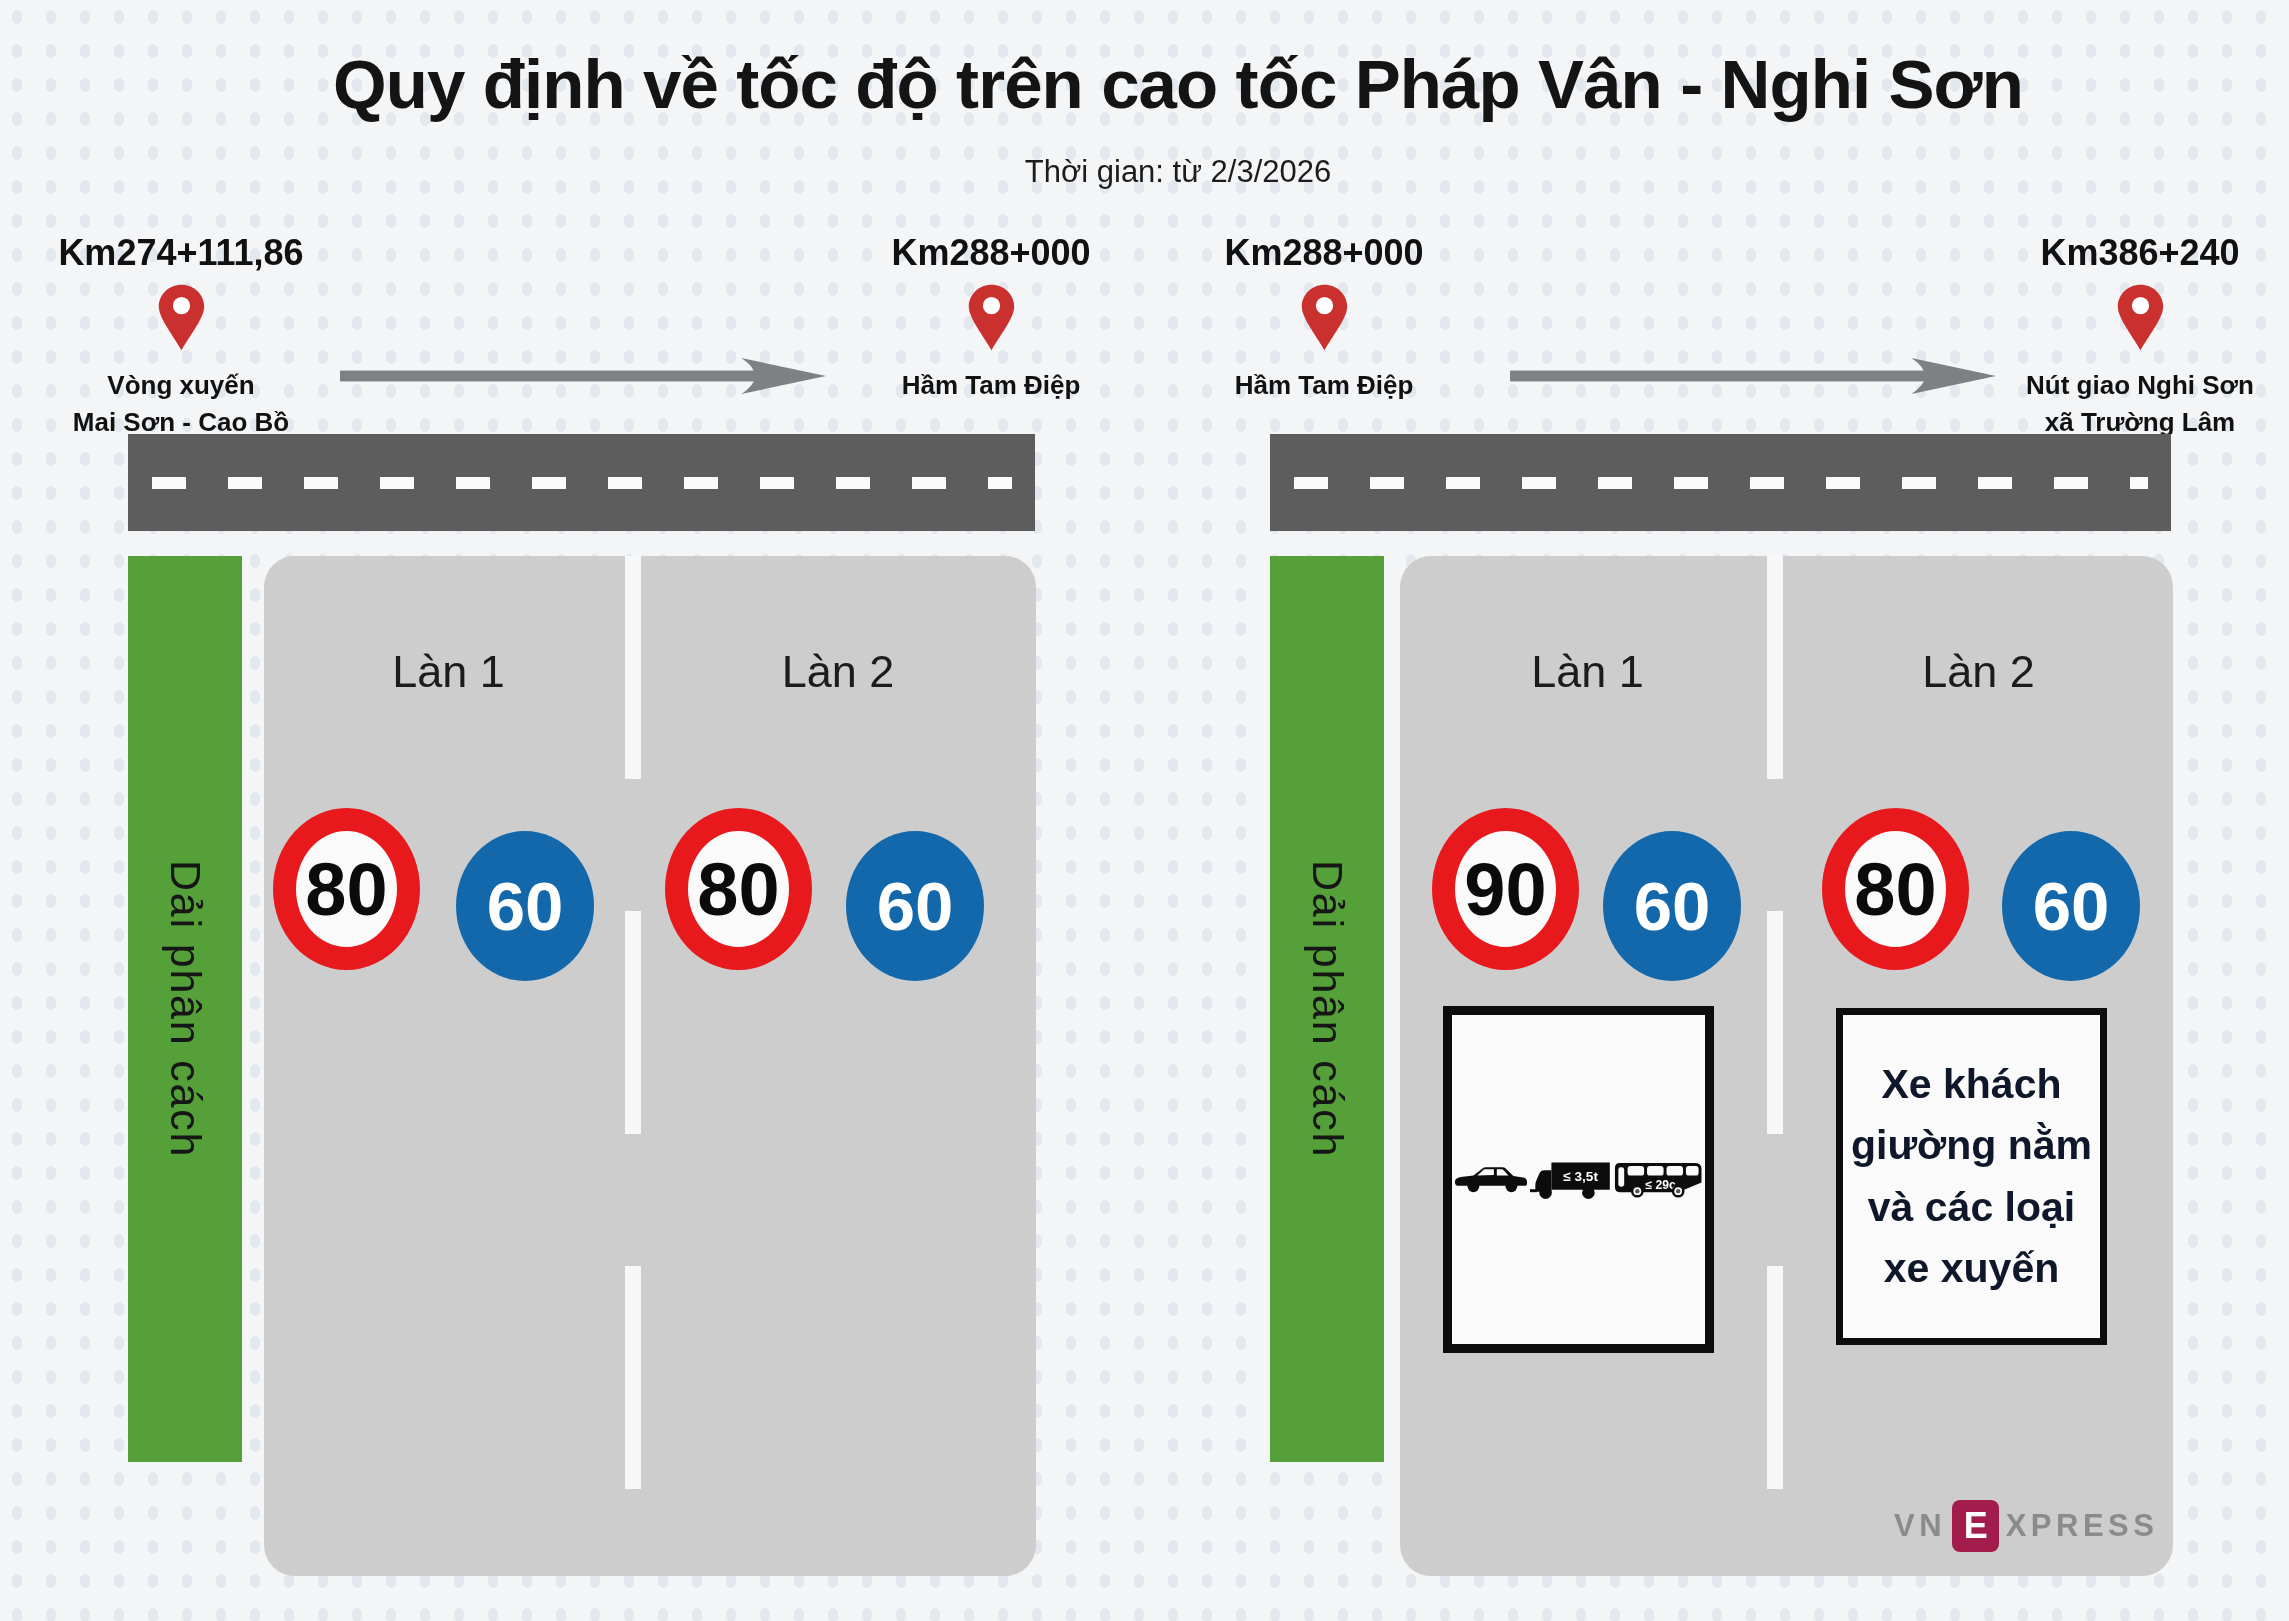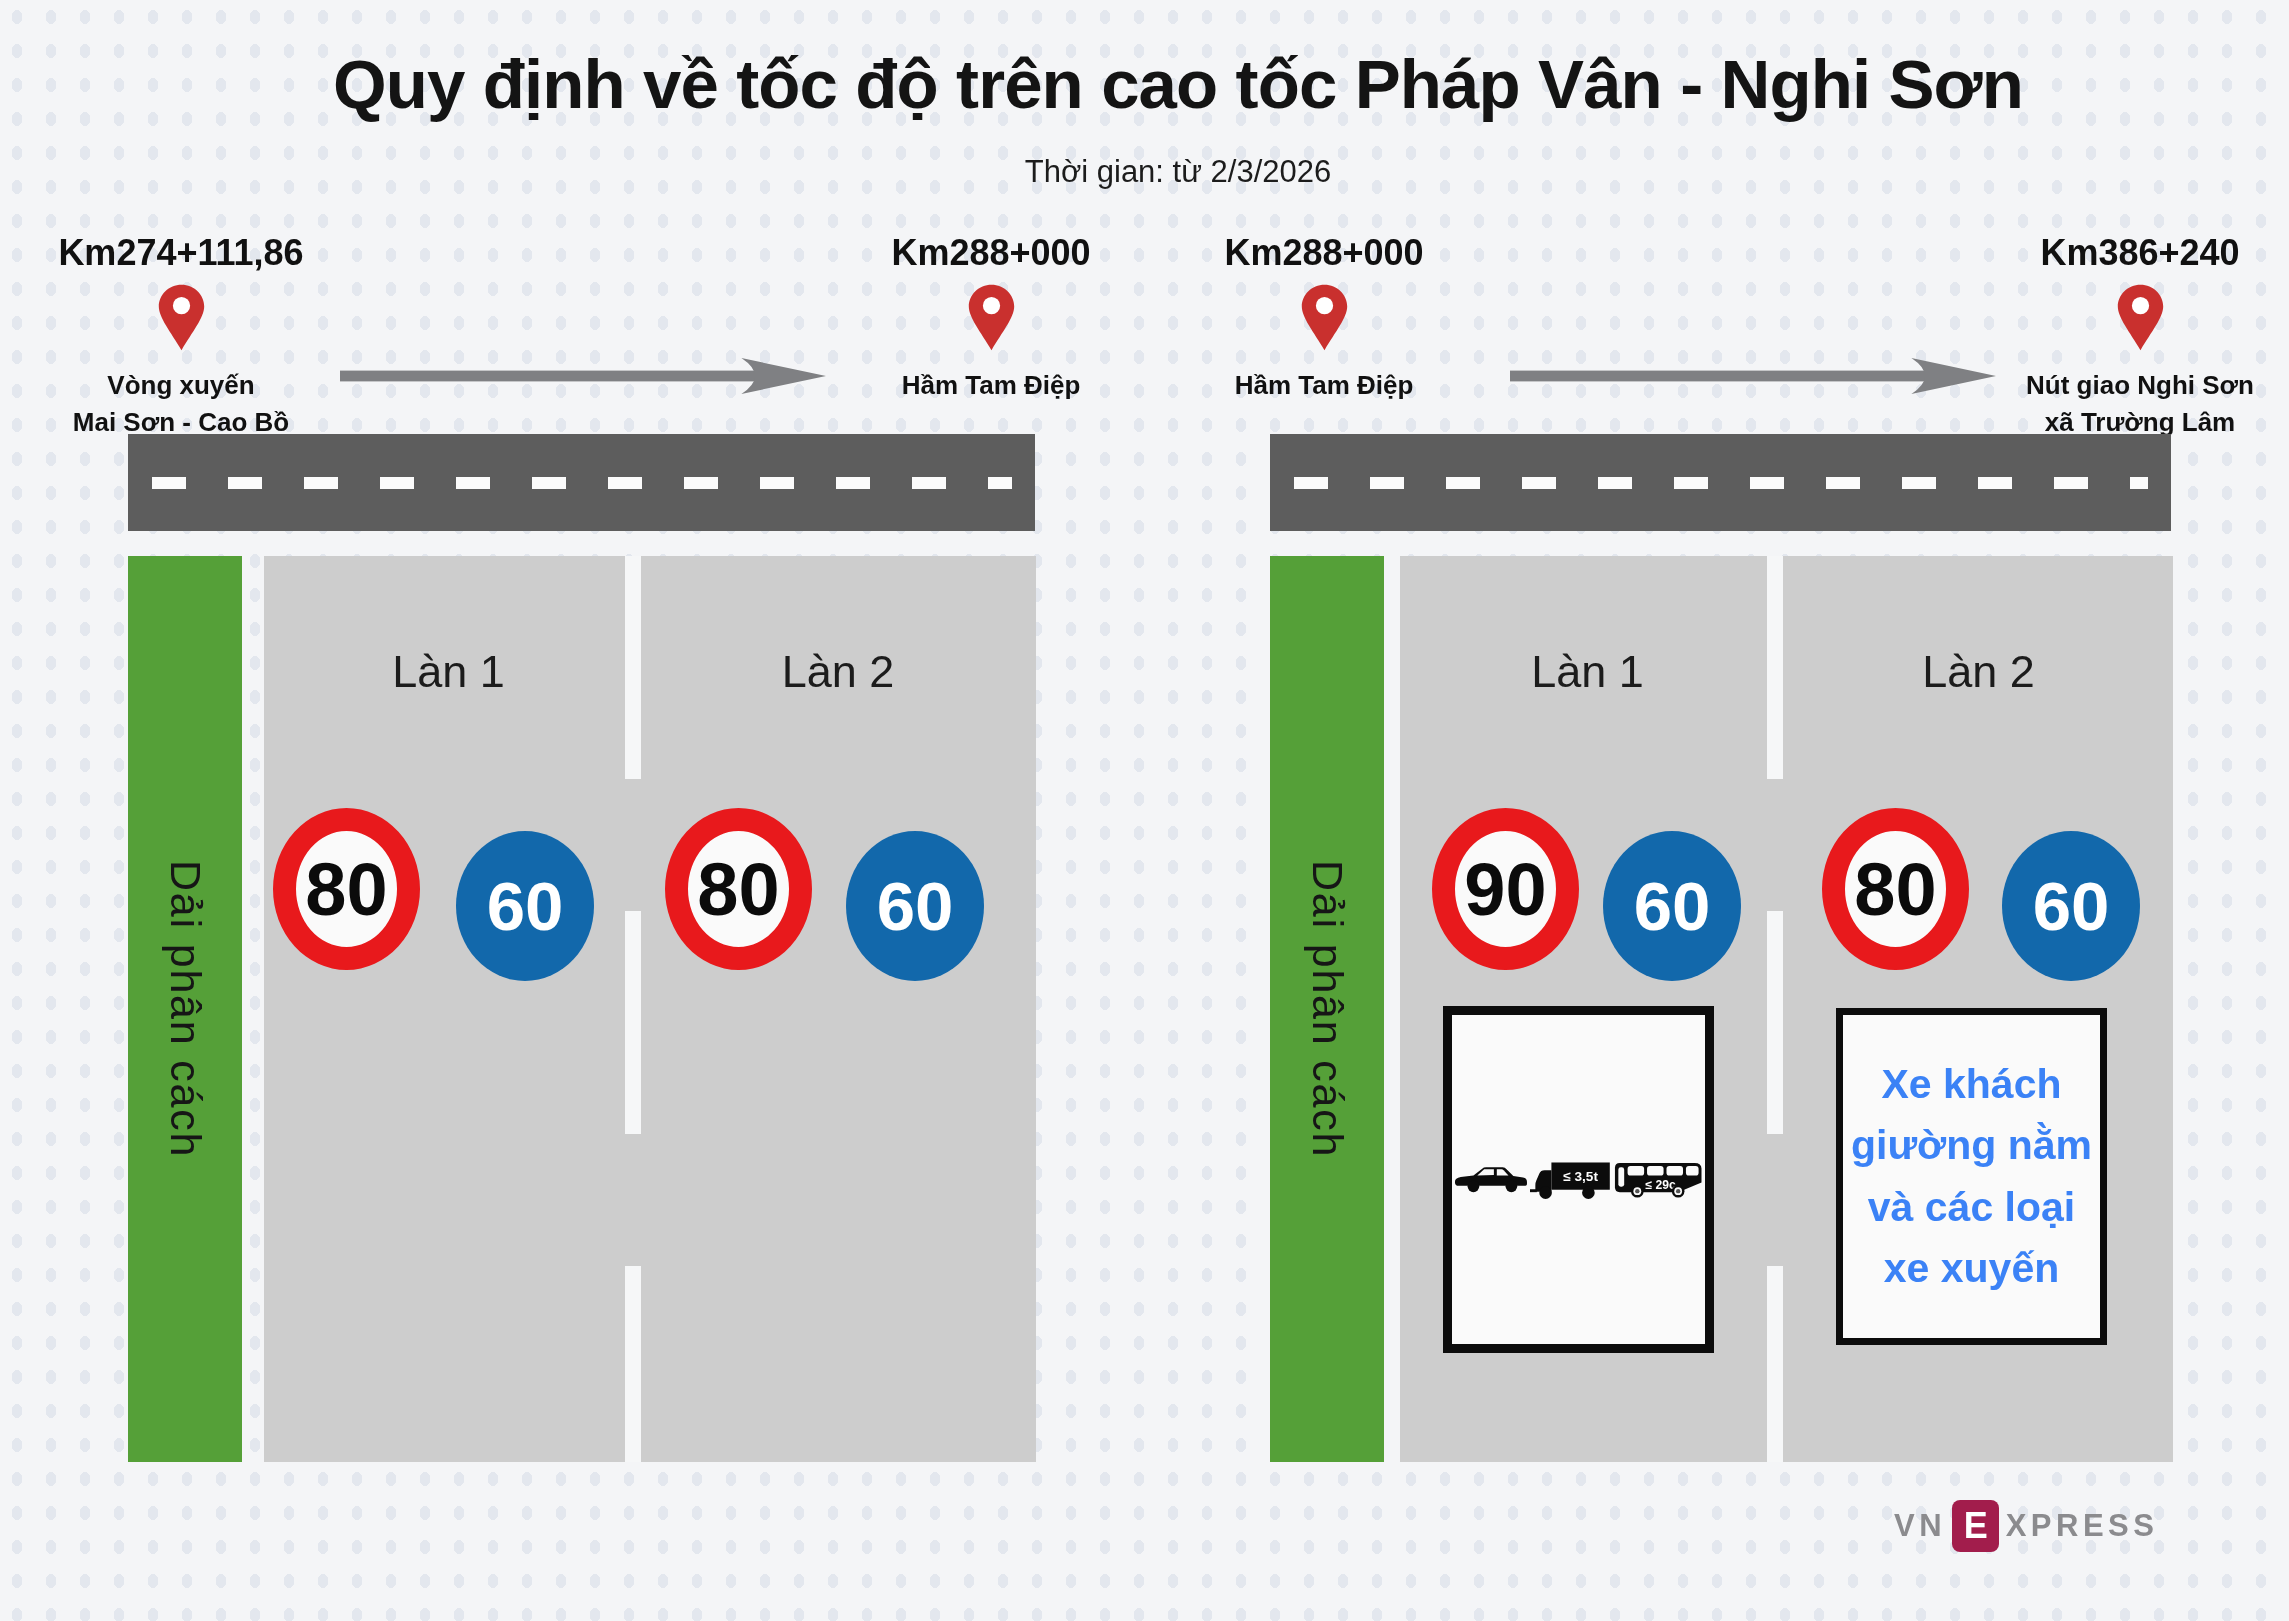--- a/index.html
+++ b/index.html
@@ -30,21 +30,21 @@
   .road-r{left:1270px;width:901px}
   .road .dashes{position:absolute;left:23.5px;right:23.5px;top:43px;height:11.8px;
     background:repeating-linear-gradient(90deg,#fbfbfb 0 34px,rgba(0,0,0,0) 34px 76px);}
 
   .median{position:absolute;top:556px;height:906px;background:#55a038;
     display:flex;align-items:center;justify-content:center;}
   .median-l{left:128px;width:114px}
   .median-r{left:1270px;width:114px}
   .median .vtext{writing-mode:vertical-rl;text-orientation:mixed;font-size:43px;color:#161616;letter-spacing:1.8px;}
 
-  .lanes{position:absolute;top:556px;height:906px;background:#cdcdcd;}
+  .lanes{position:absolute;top:556px;height:1020px;background:#cdcdcd;border-radius:31px;}
   .lanes-l{left:264px;width:772px}
   .lanes-r{left:1400px;width:773px}
   .divider{position:absolute;top:0;height:100%;width:16.3px;
     background:repeating-linear-gradient(180deg,#f6f7f8 0 223px,rgba(0,0,0,0) 223px 355px);}
   .lanes-l .divider{left:361px}
   .lanes-r .divider{left:367px}
 
   .lane-name{position:absolute;top:90px;text-align:center;font-size:45px;color:#1c1c1c;}
   .lanes-l .ln1{left:0;width:369px}
   .lanes-l .ln2{left:377px;width:394px}
@@ -58,21 +58,21 @@
     display:flex;align-items:center;justify-content:center;font-size:69px;font-weight:bold;color:#fff;}
   .lanes-l .s1{left:9px}.lanes-l .s2{left:192px}.lanes-l .s3{left:401px}.lanes-l .s4{left:582px}
   .lanes-r .s1{left:32px}.lanes-r .s2{left:203px}.lanes-r .s3{left:422px}.lanes-r .s4{left:602px}
 
   .vbox{position:absolute;left:43px;top:450px;width:253px;height:322px;background:#fafafa;
     border:9px solid #0c0c0c;display:flex;flex-direction:row;align-items:center;
     justify-content:space-evenly;padding:3.6px 0;}
   .vbox svg{display:block;}
   .nbox{position:absolute;left:436px;top:452px;width:257px;height:323px;background:#fafafa;
     border:7.2px solid #0c0c0c;display:flex;flex-direction:column;align-items:center;justify-content:center;
-    font-size:41px;font-weight:bold;line-height:1.5;text-align:center;color:#3b82f6;}
+    font-size:41px;font-weight:bold;line-height:1.5;text-align:center;color:#0f172a;}
   .nbox span{display:block;}
 
   .logo{position:absolute;left:1894px;top:1500px;display:flex;align-items:center;}
   .logo .gray{font-size:31px;font-weight:bold;color:#8b8b8e;letter-spacing:4.5px;}
   .logo .ebox{width:47px;height:52px;margin:0 6.3px;background:#a21d4c;border-radius:8.1px;
     display:flex;align-items:center;justify-content:center;color:#fff;font-size:36px;font-weight:bold;}
 
   svg text{font-family:"Liberation Sans","DejaVu Sans",sans-serif;font-weight:bold;fill:#fff;}
 </style>
 </head>

